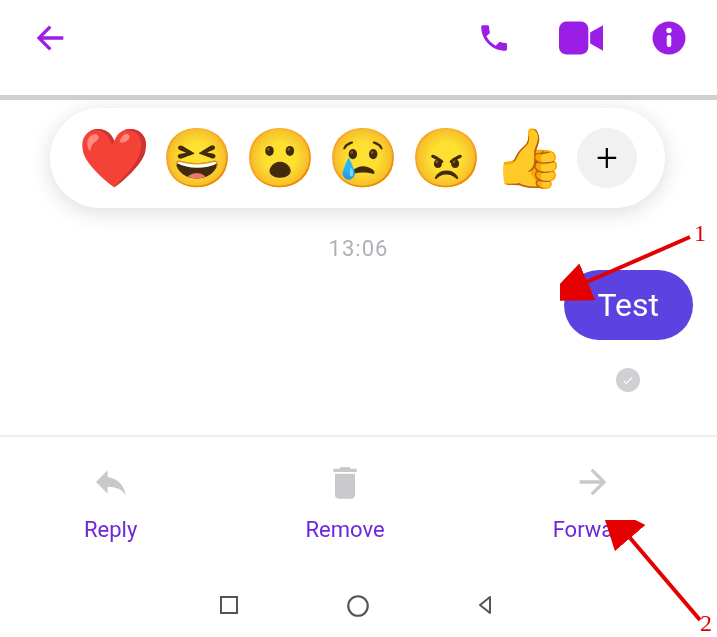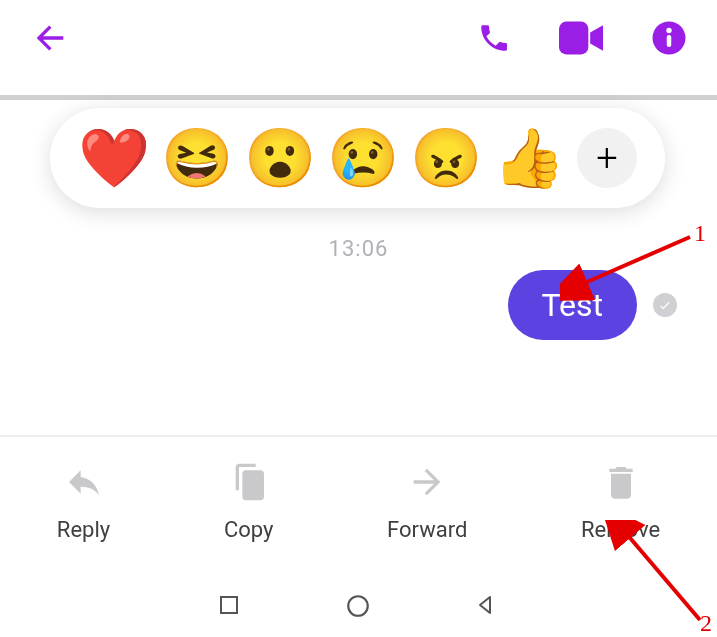--- a/index.html
+++ b/index.html
@@ -71,24 +71,25 @@
     top: 136px;
     left: 0; right: 0;
     text-align: center;
     color: #b0b0b8;
     font-size: 22px;
     letter-spacing: 1px;
   }
   .msg-row {
     position: absolute;
     top: 170px;
-    right: 40px;
-    display: flex;
-    align-items: center;
-    gap: 16px;
+    right: 24px;
+    display: flex;
+    align-items: center;
+    gap: 28px;
+    flex-direction: column;
   }
   .bubble {
     background: #5c42e0;
     color: #fff;
     font-size: 32px;
     padding: 16px 34px;
     border-radius: 38px;
   }
   .sent-check {
     width: 24px; height: 24px;
@@ -114,21 +115,21 @@
     display: flex;
     justify-content: space-around;
     align-items: center;
   }
   .action {
     display: flex;
     flex-direction: column;
     align-items: center;
     gap: 10px;
     cursor: pointer;
-    color: #404040;
+    color: #6d28d9;
     font-size: 22px;
   }
   .action svg { width: 40px; height: 40px; fill: #c9c9cc; }
 
   
   .nav {
     position: absolute;
     bottom: 0; left: 0; right: 0;
     height: 60px;
     display: flex;
@@ -200,35 +201,29 @@
 <div class="action-divider"></div>
 <div class="actions">
   <div class="action">
     <span><svg viewBox="0 0 24 24">
           <path d="M10 9V5l-7 7 7 7v-4.1c5 0 8.5 1.6 11 5.1-1-5-4-10-11-11z"></path>
         </svg></span>
     <span>Reply</span>
   </div>
   <div class="action">
     <span><svg viewBox="0 0 24 24">
-          <path d="M16 1H6C4.9 1 4 1.9 4 3v14h2V3h10V1zm3 4H10C8.9 5 8 5.9 8 7v14c0 1.1.9 2 2 2h9c1.1 0 2-.9 2-2V7c0-1.1-.9-2-2-2z"></path>
+          <path d="M6 7h12v13c0 1.1-.9 2-2 2H8c-1.1 0-2-.9-2-2V7zm13-3v2H5V4h3.5l1-1h5l1 1H19z"></path>
         </svg></span>
-    <span>Copy</span>
+    <span>Remove</span>
   </div>
   <div class="action">
     <span><svg viewBox="0 0 24 24">
           <path d="M12 4l-1.4 1.4L16.2 11H4v2h12.2l-5.6 5.6L12 20l8-8z"></path>
         </svg></span>
     <span>Forward</span>
-  </div>
-  <div class="action">
-    <span><svg viewBox="0 0 24 24">
-          <path d="M6 7h12v13c0 1.1-.9 2-2 2H8c-1.1 0-2-.9-2-2V7zm13-3v2H5V4h3.5l1-1h5l1 1H19z"></path>
-        </svg></span>
-    <span>Remove</span>
   </div>
 </div>
 
 <div class="nav">
   <div class="nbtn">
     <svg viewBox="0 0 24 24" width="24" height="24">
         <rect x="4" y="4" width="16" height="16" fill="none" stroke="#555" stroke-width="2"></rect>
       </svg>
   </div>
   <div class="nbtn">

